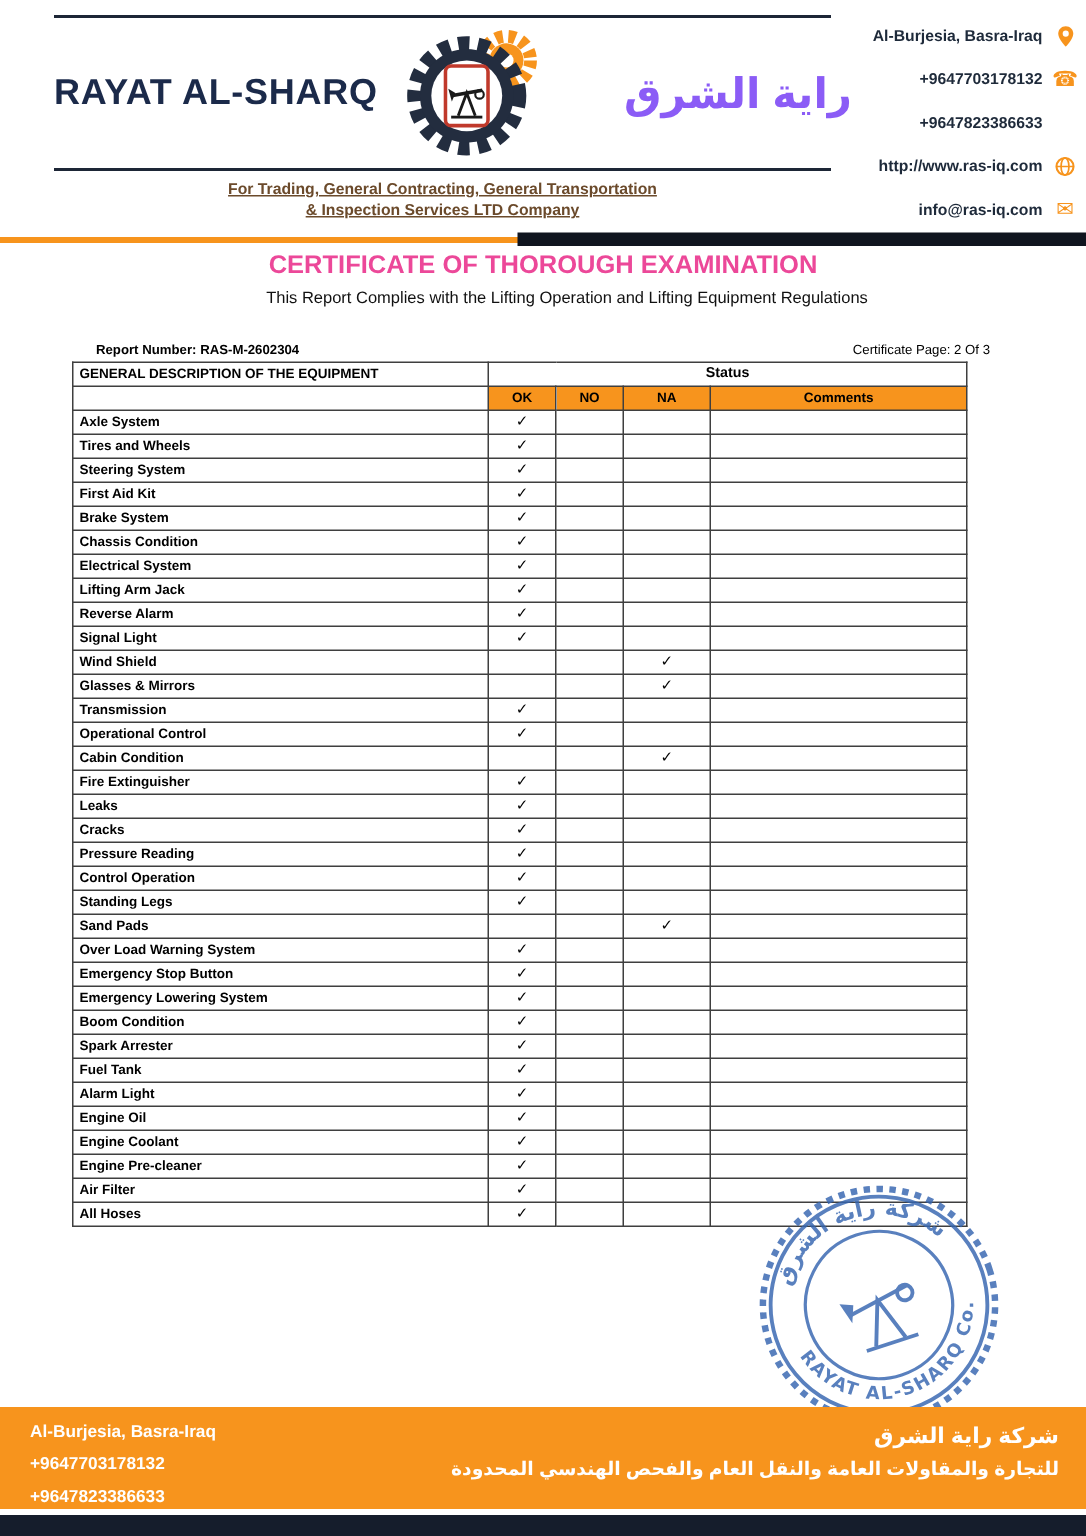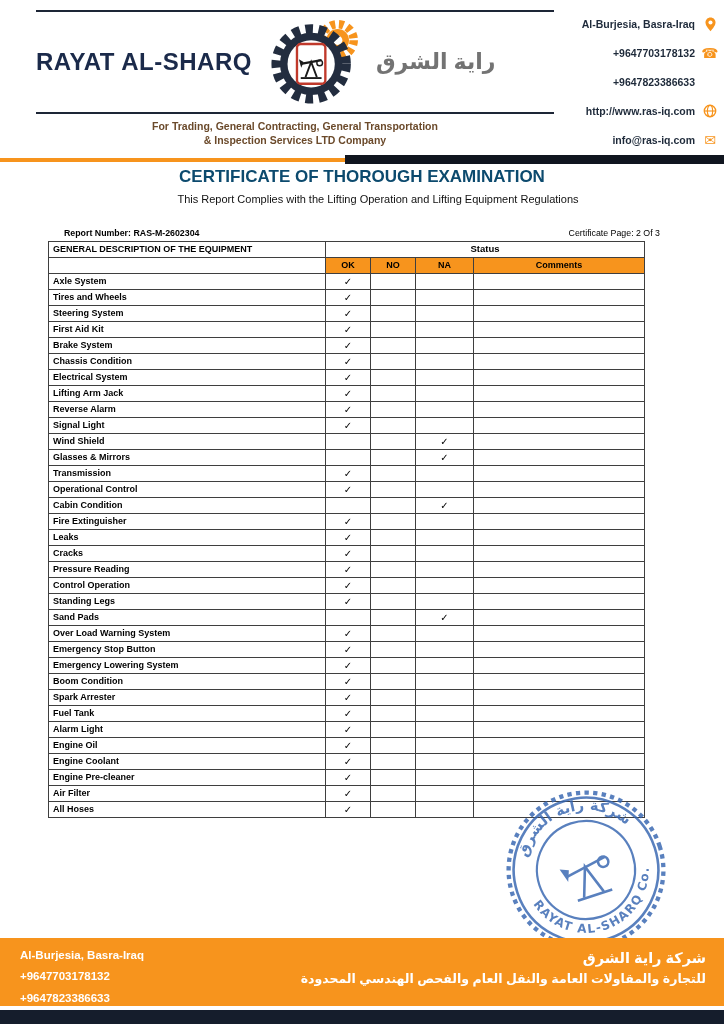--- a/index.html
+++ b/index.html
@@ -21,46 +21,46 @@
 
   .logo-row {
     position: absolute; left: 36px; top: 14px; width: 518px; height: 96px;
     display: flex; align-items: center; justify-content: flex-start; gap: 10px;
   }
   .company-en {
     font-size: 24px; font-weight: bold; color: #1b2a4a; letter-spacing: .5px; white-space: nowrap;
   }
   .gear-emblem { width: 104px; height: 96px; flex: 0 0 auto; }
   .company-ar {
-    font-size: 22px; font-weight: bold; color: #737373; white-space: nowrap; direction: rtl;
+    font-size: 28px; font-weight: bold; color: #8b5cf6; white-space: nowrap; direction: rtl; margin-left: 40px;
   }
 
   .tagline {
     position: absolute; left: 36px; top: 119px; width: 518px;
-    text-align: center; font-size: 10.5px; font-weight: bold; color: #6b4a2b; line-height: 1.35;
+    text-align: center; font-size: 10.5px; font-weight: bold; color: #6b4a2b; line-height: 1.35; text-decoration: underline;
   }
   .tagline span { display: block; }
 
   .contacts {
     position: absolute; right: 6px; top: 16px; width: 190px;
     display: flex; flex-direction: column; gap: 13px; align-items: flex-end;
   }
   .contact-row { display: flex; align-items: center; justify-content: flex-end; gap: 7px; width: 100%; }
   .contact-text { font-size: 10.5px; font-weight: 600; color: #1e2a3a; white-space: nowrap; }
   .contact-icon { width: 16px; height: 16px; display: inline-flex; align-items: center; justify-content: center; flex: 0 0 16px; }
   .icon-glyph { font-family: "DejaVu Sans", sans-serif; font-size: 14px; color: #F7941D; line-height: 1; }
 
   
   .divider-orange { position: absolute; left: 0;     top: 158px; width: 358px; height: 4px; background: #F7941D; }
   .divider-navy   { position: absolute; left: 345px; top: 155px; width: 379px; height: 9px; background: #10151f; }
 
   
   .doc-title {
     position: absolute; left: 0; top: 167px; width: 100%;
-    text-align: center; font-size: 17px; font-weight: bold; color: #0c4a6e;
+    text-align: center; font-size: 17px; font-weight: bold; color: #ec4899;
   }
   .doc-subtitle {
     position: absolute; left: 0; top: 193px; width: 100%;
     text-align: center; font-size: 11px; color: #111; padding-left: 32px;
   }
 
   .report-line {
     position: absolute; left: 64px; top: 228px; width: 596px;
     display: flex; justify-content: space-between; align-items: center;
   }

